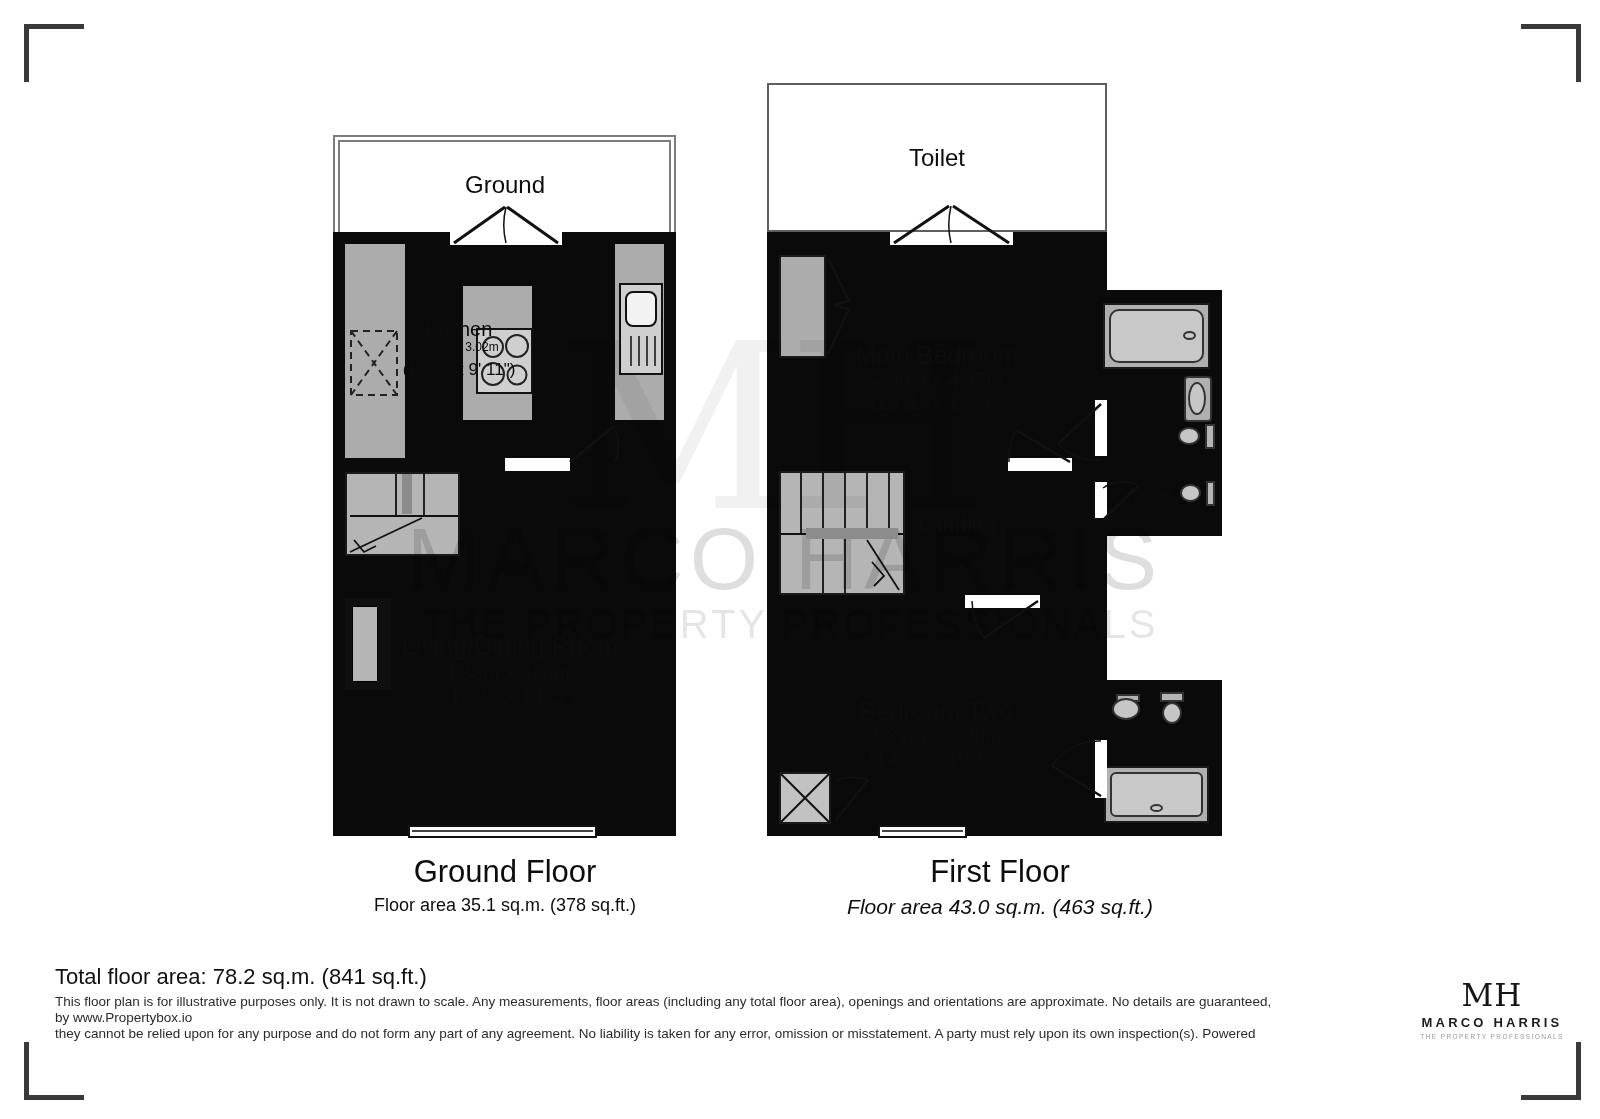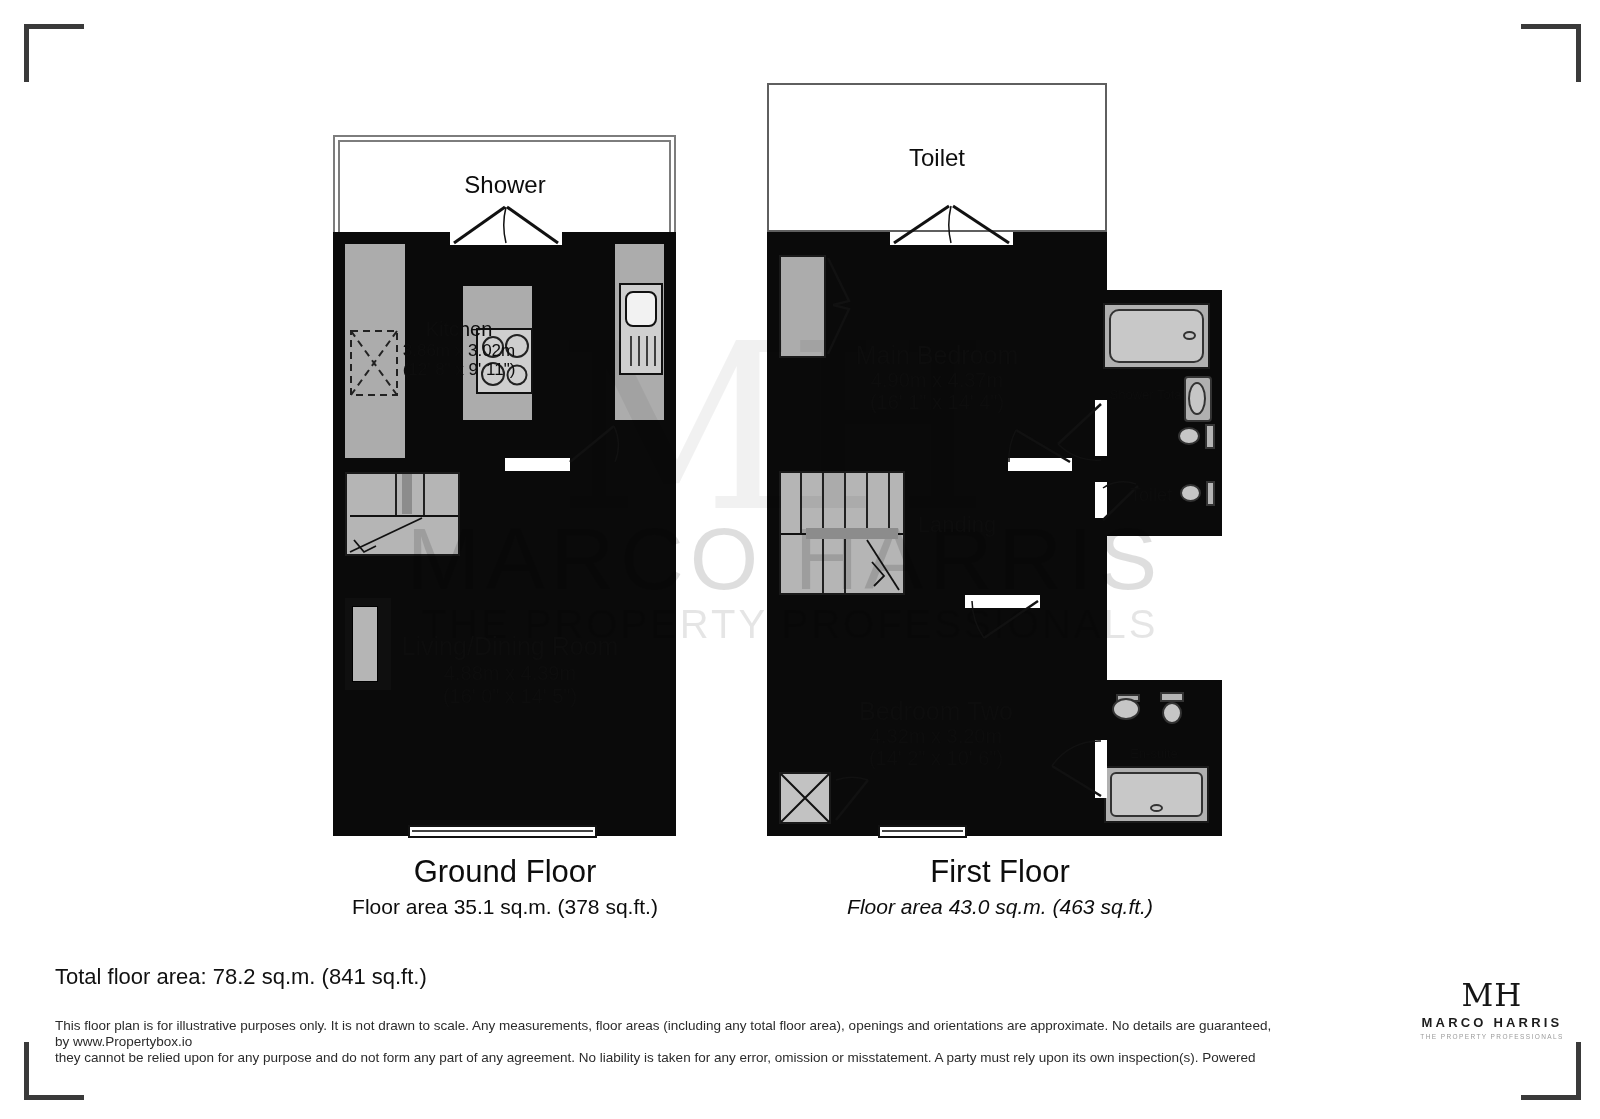--- a/index.html
+++ b/index.html
@@ -213,47 +213,47 @@
 
     <g stroke="#111" stroke-width="2" fill="none">
       <path d="M781,774 L829,822 M829,774 L781,822"></path>
     </g>
     <g fill="none">
       <path d="M836,820 L868,780" stroke="#111" stroke-width="2.5"></path>
       <path d="M836,780 A48,48 0 0 1 868,780" stroke="#111" stroke-width="1.5"></path>
     </g>
   </svg>
 
-  <div class="lbl" style="left:505px;top:172px;font-size:24px;">Shower</div>
+  <div class="lbl" style="left:505px;top:172px;font-size:24px;">Ground</div>
   <div class="lbl" style="left:459px;top:318px;font-size:20px;">Kitchen</div>
-  <div class="lbl" style="left:459px;top:341px;font-size:17px;">3.86m x 3.02m</div>
+  <div class="lbl" style="left:459px;top:341px;font-size:12px;">3.86m x 3.02m</div>
   <div class="lbl" style="left:459px;top:360px;font-size:17px;">(12' 8" x 9' 11")</div>
   <div class="lbl" style="left:510px;top:632px;font-size:25px;">Living/Dining Room</div>
   <div class="lbl" style="left:510px;top:662px;font-size:20px;">4.88m x 4.39m</div>
   <div class="lbl" style="left:510px;top:685px;font-size:20px;">(16' 0" x 14' 5")</div>
 
   <div class="lbl" style="left:937px;top:145px;font-size:24px;">Toilet</div>
   <div class="lbl" style="left:937px;top:341px;font-size:25px;">Main Bedroom</div>
   <div class="lbl" style="left:937px;top:369px;font-size:20px;">4.90m x 4.37m</div>
   <div class="lbl" style="left:937px;top:391px;font-size:20px;">(16' 1" x 14' 4")</div>
   <div class="lbl" style="left:1147px;top:388px;font-size:13px;">Shower Total</div>
   <div class="lbl" style="left:1151px;top:485px;font-size:18px;">Toilet</div>
   <div class="lbl" style="left:957px;top:513px;font-size:22px;">Landing</div>
   <div class="lbl" style="left:936px;top:697px;font-size:25px;">Bedroom Two</div>
   <div class="lbl" style="left:936px;top:725px;font-size:20px;">4.32m x 3.20m</div>
   <div class="lbl" style="left:936px;top:747px;font-size:20px;">(14' 2" x 10' 6")</div>
   <div class="lbl" style="left:1154px;top:747px;font-size:13px;">En-suite</div>
 
   <div class="lbl" style="left:505px;top:855px;font-size:31px;font-weight:500;">Ground Floor</div>
-  <div class="lbl" style="left:505px;top:895px;font-size:21px;">Floor area 35.1 sq.m. (378 sq.ft.)</div>
+  <div class="lbl" style="left:505px;top:895px;font-size:18px;">Floor area 35.1 sq.m. (378 sq.ft.)</div>
   <div class="lbl" style="left:1000px;top:855px;font-size:31px;font-weight:500;">First Floor</div>
   <div class="lbl" style="left:1000px;top:895px;font-size:21px;font-style:italic;">Floor area 43.0 sq.m. (463 sq.ft.)</div>
 
   <div class="abs" style="left:55px;top:964px;font-size:22px;font-weight:500;z-index:7;">Total floor area: 78.2 sq.m. (841 sq.ft.)</div>
-  <div class="abs" style="left:55px;top:1018px;width:1320px;font-size:13.5px;color:#2b2b2b;line-height:16px;z-index:7;">
+  <div class="abs" style="left:55px;top:994px;width:1320px;font-size:13.5px;color:#2b2b2b;line-height:16px;z-index:7;">
     <div>This floor plan is for illustrative purposes only. It is not drawn to scale. Any measurements, floor areas (including any total floor area), openings and orientations are approximate. No details are guaranteed,</div>
     <div>by www.Propertybox.io</div>
     <div>they cannot be relied upon for any purpose and do not form any part of any agreement. No liability is taken for any error, omission or misstatement. A party must rely upon its own inspection(s). Powered</div>
   </div>
 
   <div class="abs" style="left:1492px;top:980px;transform:translateX(-50%);text-align:center;z-index:7;">
     <div style="font-family:'DejaVu Serif',serif;font-size:31px;letter-spacing:1px;color:#161616;line-height:1;">MH</div>
     <div style="font-size:13px;font-weight:600;letter-spacing:3.2px;color:#1c1c1c;margin-top:4px;white-space:nowrap;">MARCO HARRIS</div>
     <div style="font-size:6.5px;letter-spacing:1.4px;color:#9a9a9a;margin-top:3px;white-space:nowrap;">THE PROPERTY PROFESSIONALS</div>
   </div>

